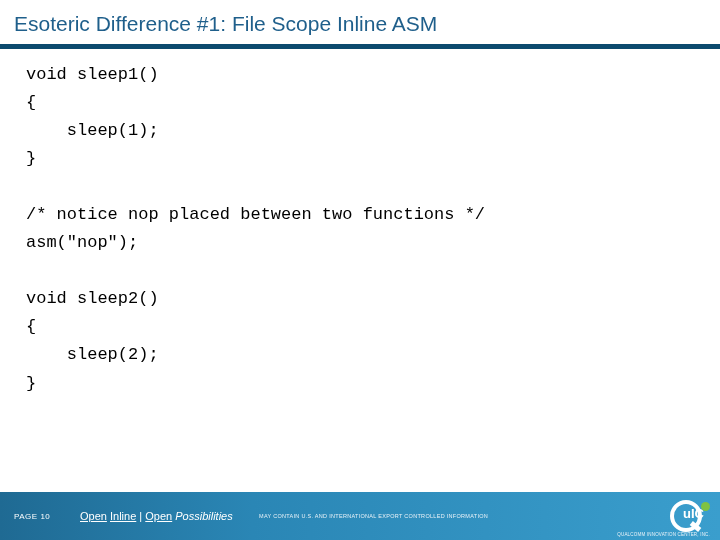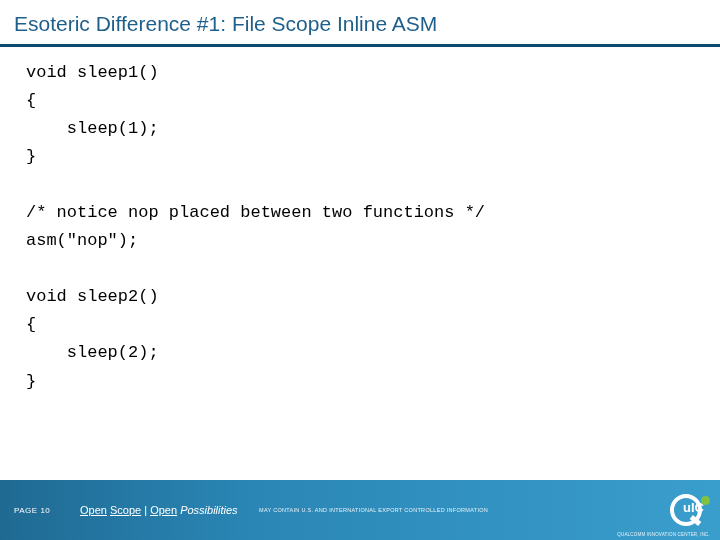--- a/index.html
+++ b/index.html
@@ -8,37 +8,37 @@
     height: 540px;
     background: #fff;
     font-family: Arial, Helvetica, sans-serif;
     position: relative;
     overflow: hidden;
   }
   .title {
     padding: 12px 14px 8px 14px;
     font-size: 21px;
     color: #1f5f8b;
-    border-bottom: 3px solid #0c4a6e;
+    border-bottom: 5px solid #0c4a6e;
     font-weight: 400;
   }
   .code {
     padding: 12px 14px 0 26px;
     font-family: "Courier New", Courier, monospace;
     font-size: 17px;
     color: #000;
     line-height: 1.65;
     white-space: pre;
   }
   .footer {
     position: absolute;
     left: 0;
     right: 0;
     bottom: 0;
-    height: 60px;
+    height: 48px;
     background: linear-gradient(to right, #1f6a93 0%, #2a86b5 35%, #3a9ecd 100%);
     display: flex;
     align-items: center;
     color: #fff;
   }
   .page {
     font-size: 8px;
     letter-spacing: 0.5px;
     padding-left: 14px;
     min-width: 60px;
@@ -128,21 +128,21 @@
     sleep(2);
 }</div>
 
 <div class="footer">
   <div class="page">
     <span>PAGE</span>
     <span>10</span>
   </div>
   <div class="tagline">
     <span class="open">Open</span>
-    <span> <u>Scope</u></span>
+    <span> <u>Inline</u></span>
     <span> | </span>
     <span class="open">Open</span>
     <span> <em>Possibilities</em></span>
   </div>
   <div class="disclaimer">MAY CONTAIN U.S. AND INTERNATIONAL EXPORT CONTROLLED INFORMATION</div>
   <div class="logo">
     <div class="logo-mark">
       <div class="logo-q"></div>
       <div class="logo-text">uIC</div>
       <div class="logo-dot"></div>

